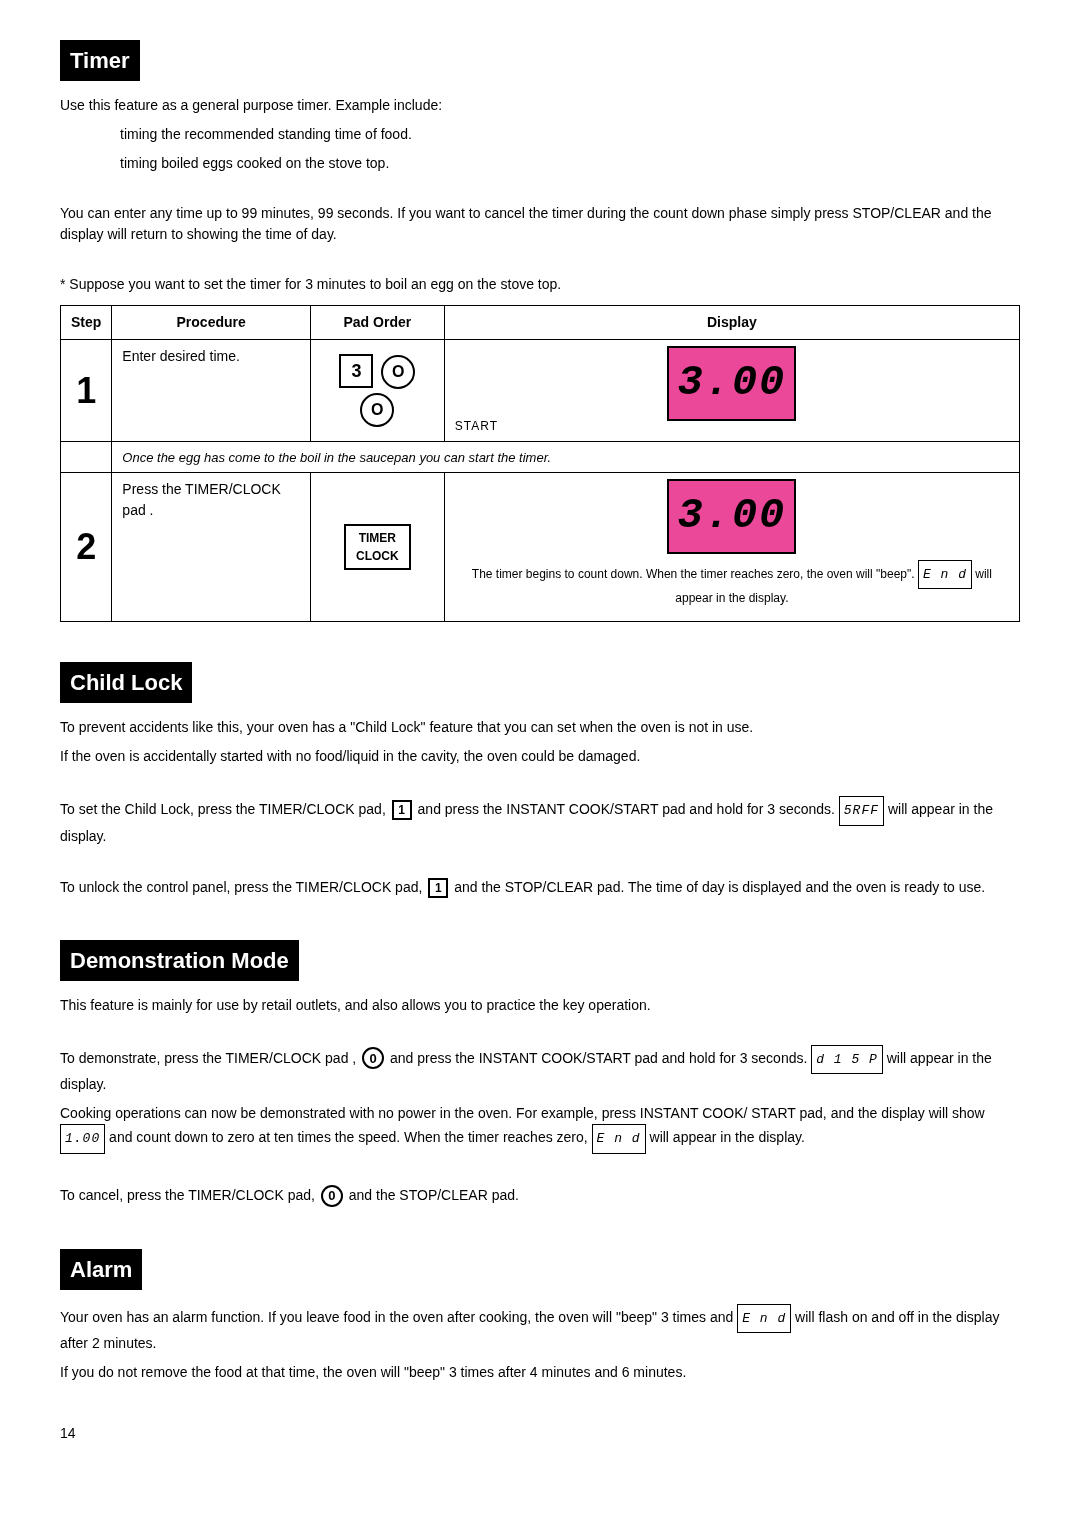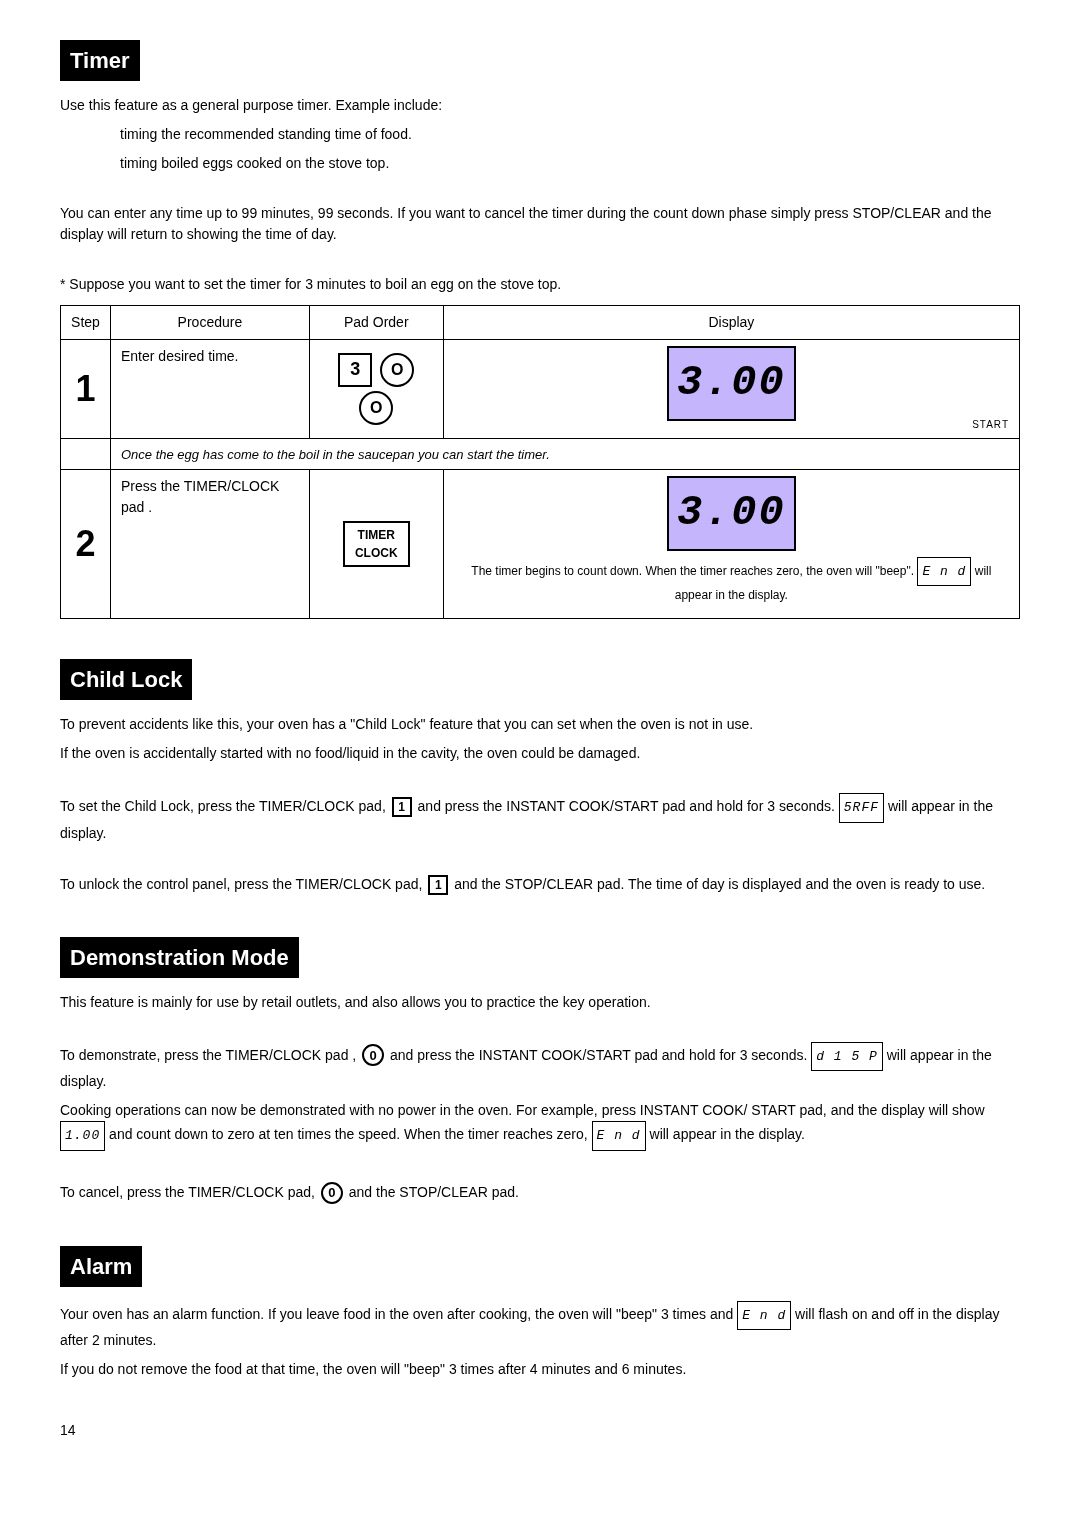--- a/index.html
+++ b/index.html
@@ -36,21 +36,21 @@
       border-collapse: collapse;
       margin-top: 10px;
       margin-bottom: 10px;
     }
     table th, table td {
       border: 1px solid #000;
       padding: 6px 10px;
       vertical-align: top;
     }
     table th {
-      font-weight: normal;
+      font-weight: bold;
       text-align: center;
       background: #fff;
     }
     .step-num {
       font-size: 36px;
       font-weight: bold;
       text-align: center;
       vertical-align: middle;
       width: 50px;
     }
@@ -59,21 +59,21 @@
       vertical-align: middle;
     }
     .display-cell {
       text-align: center;
       vertical-align: top;
     }
     
     .lcd-display {
       display: inline-block;
       border: 2px solid #000;
-      background: #c4b5fd;
+      background: #ec4899;
       padding: 4px 8px;
       font-family: 'Courier New', monospace;
       font-size: 36px;
       font-weight: bold;
       letter-spacing: 2px;
       font-style: italic;
       min-width: 110px;
       text-align: center;
     }
     .pad-key-circle {
@@ -104,24 +104,24 @@
       border: 2px solid #000;
       padding: 3px 10px;
       text-align: center;
       font-size: 12px;
       font-weight: bold;
     }
     .step1-display {
       position: relative;
     }
     .start-label {
-      font-size: 10px;
+      font-size: 12px;
       letter-spacing: 1px;
       display: block;
-      text-align: right;
+      text-align: left;
       margin-top: -4px;
     }
     .step-row-separator td {
       border-top: none;
       border-bottom: none;
       padding: 6px 10px 4px 10px;
       font-size: 13px;
       font-style: italic;
     }
     .page-number {

